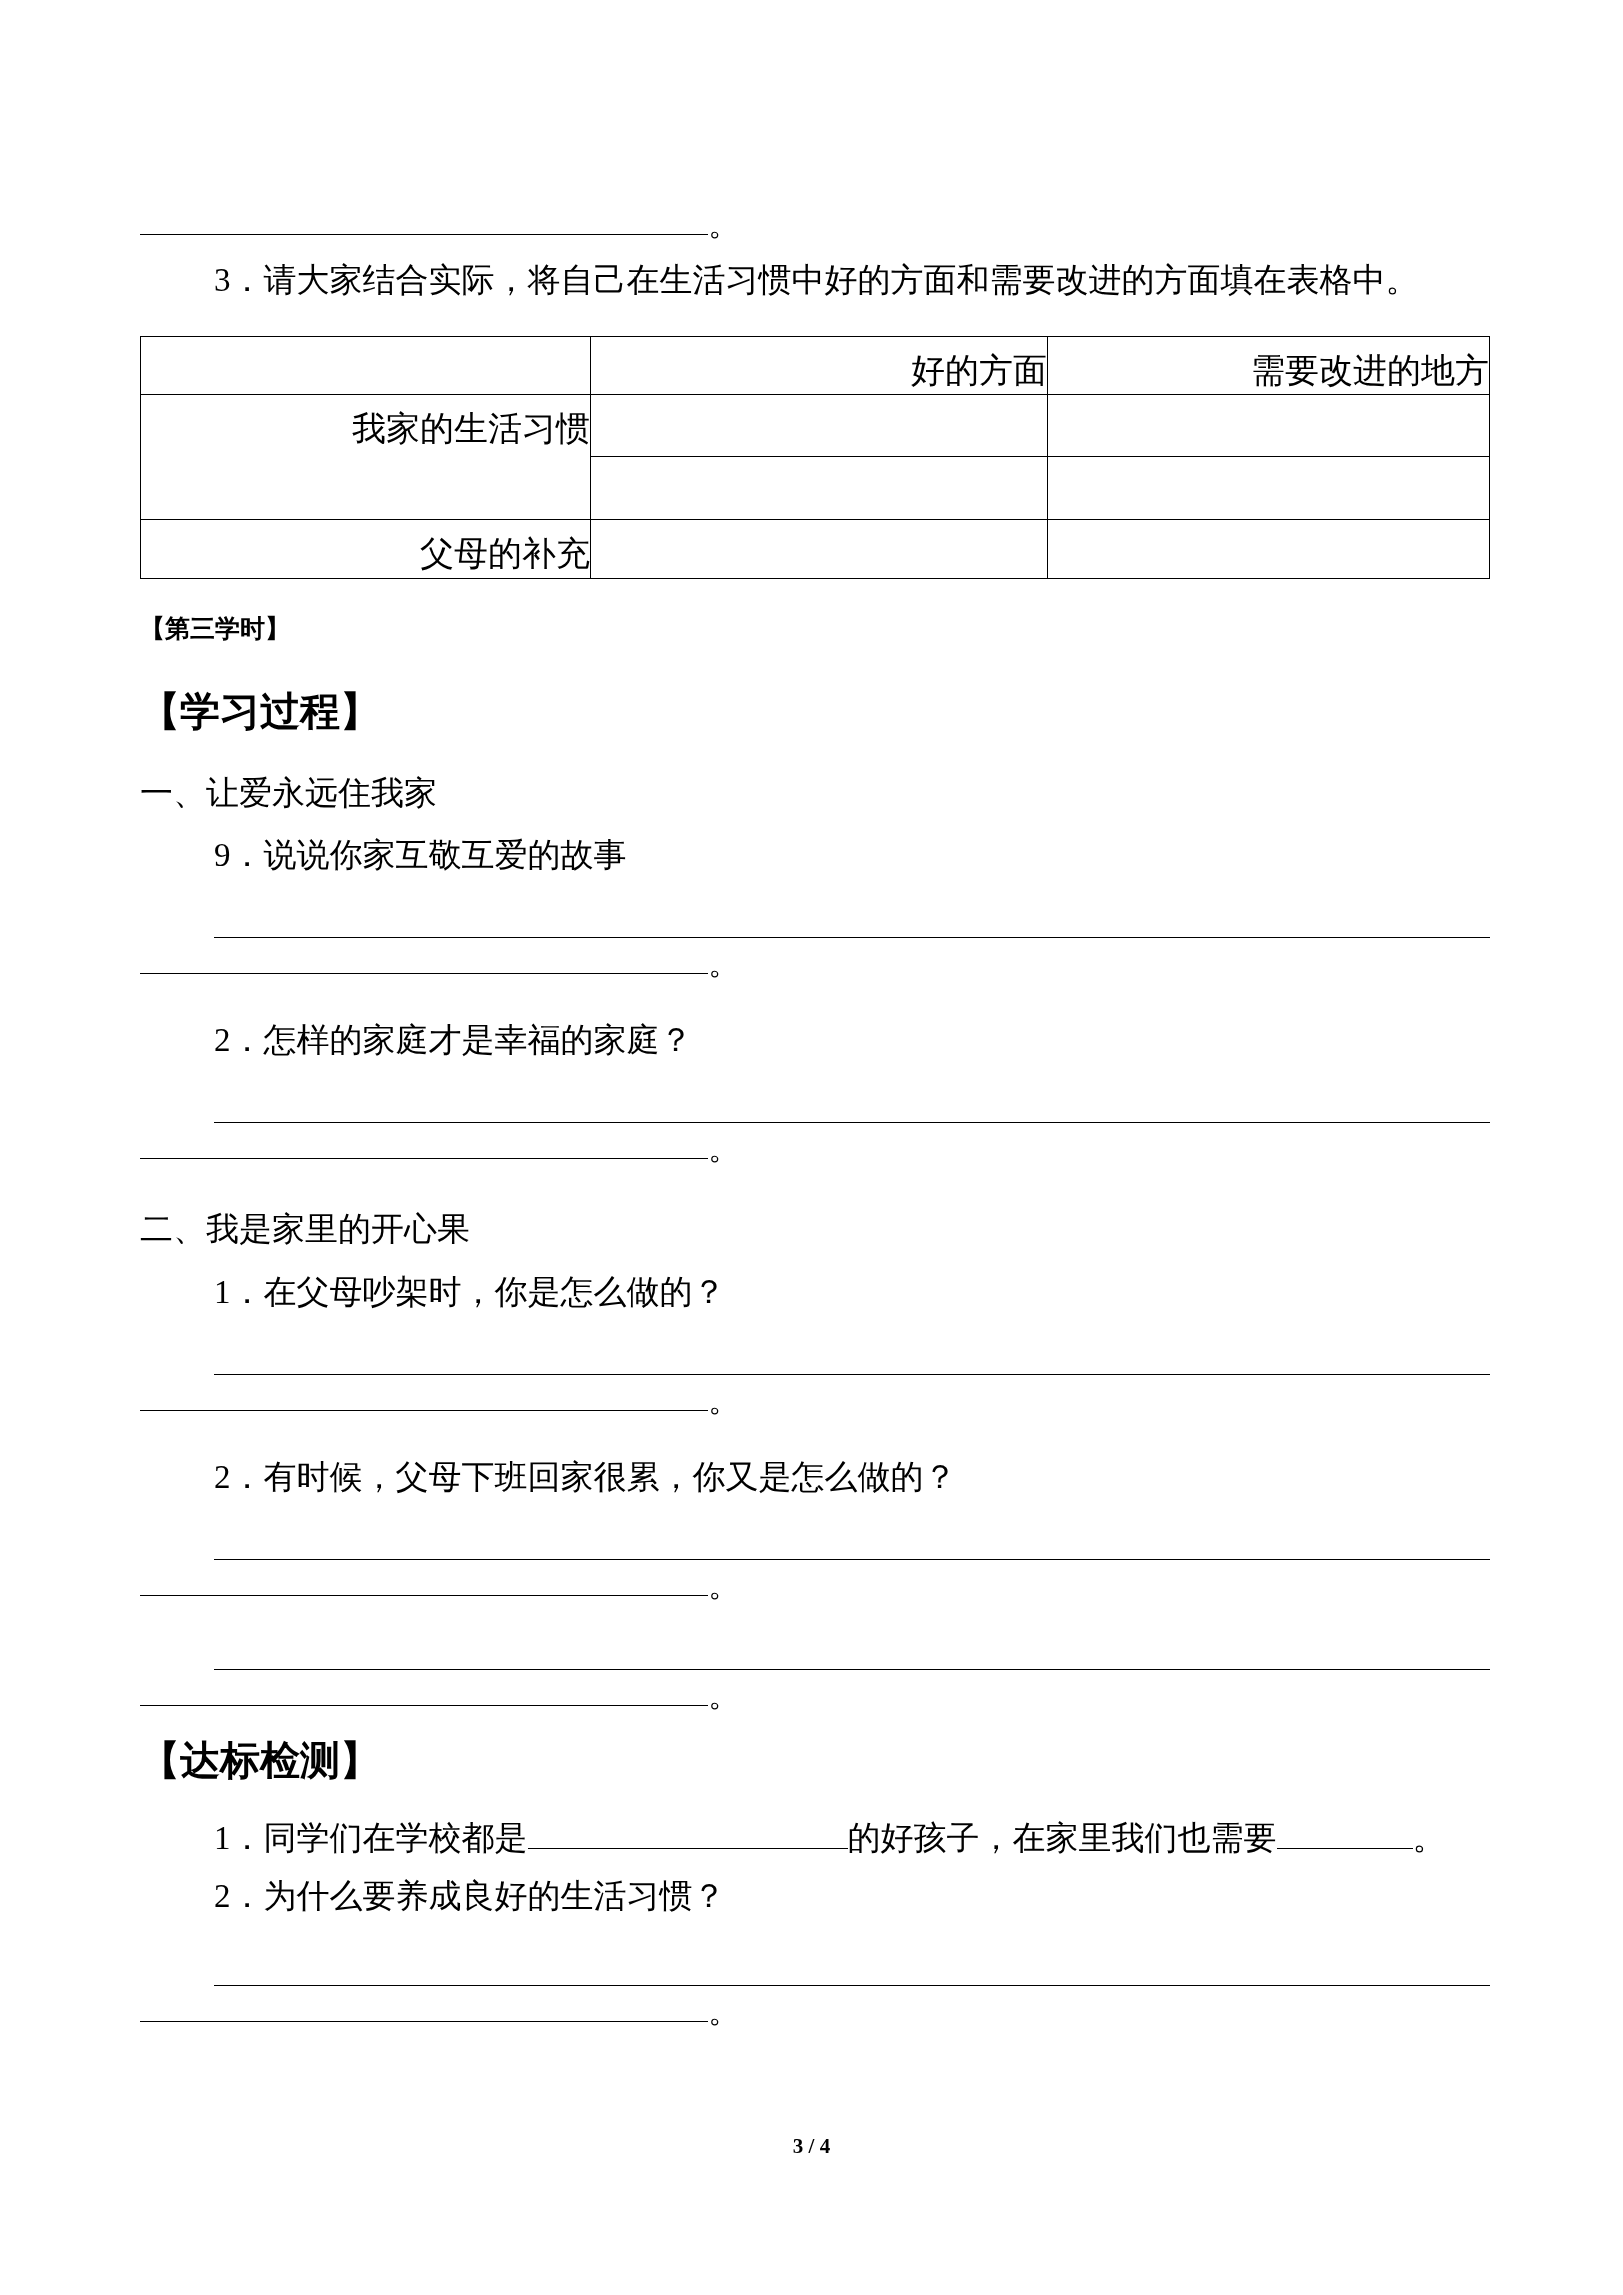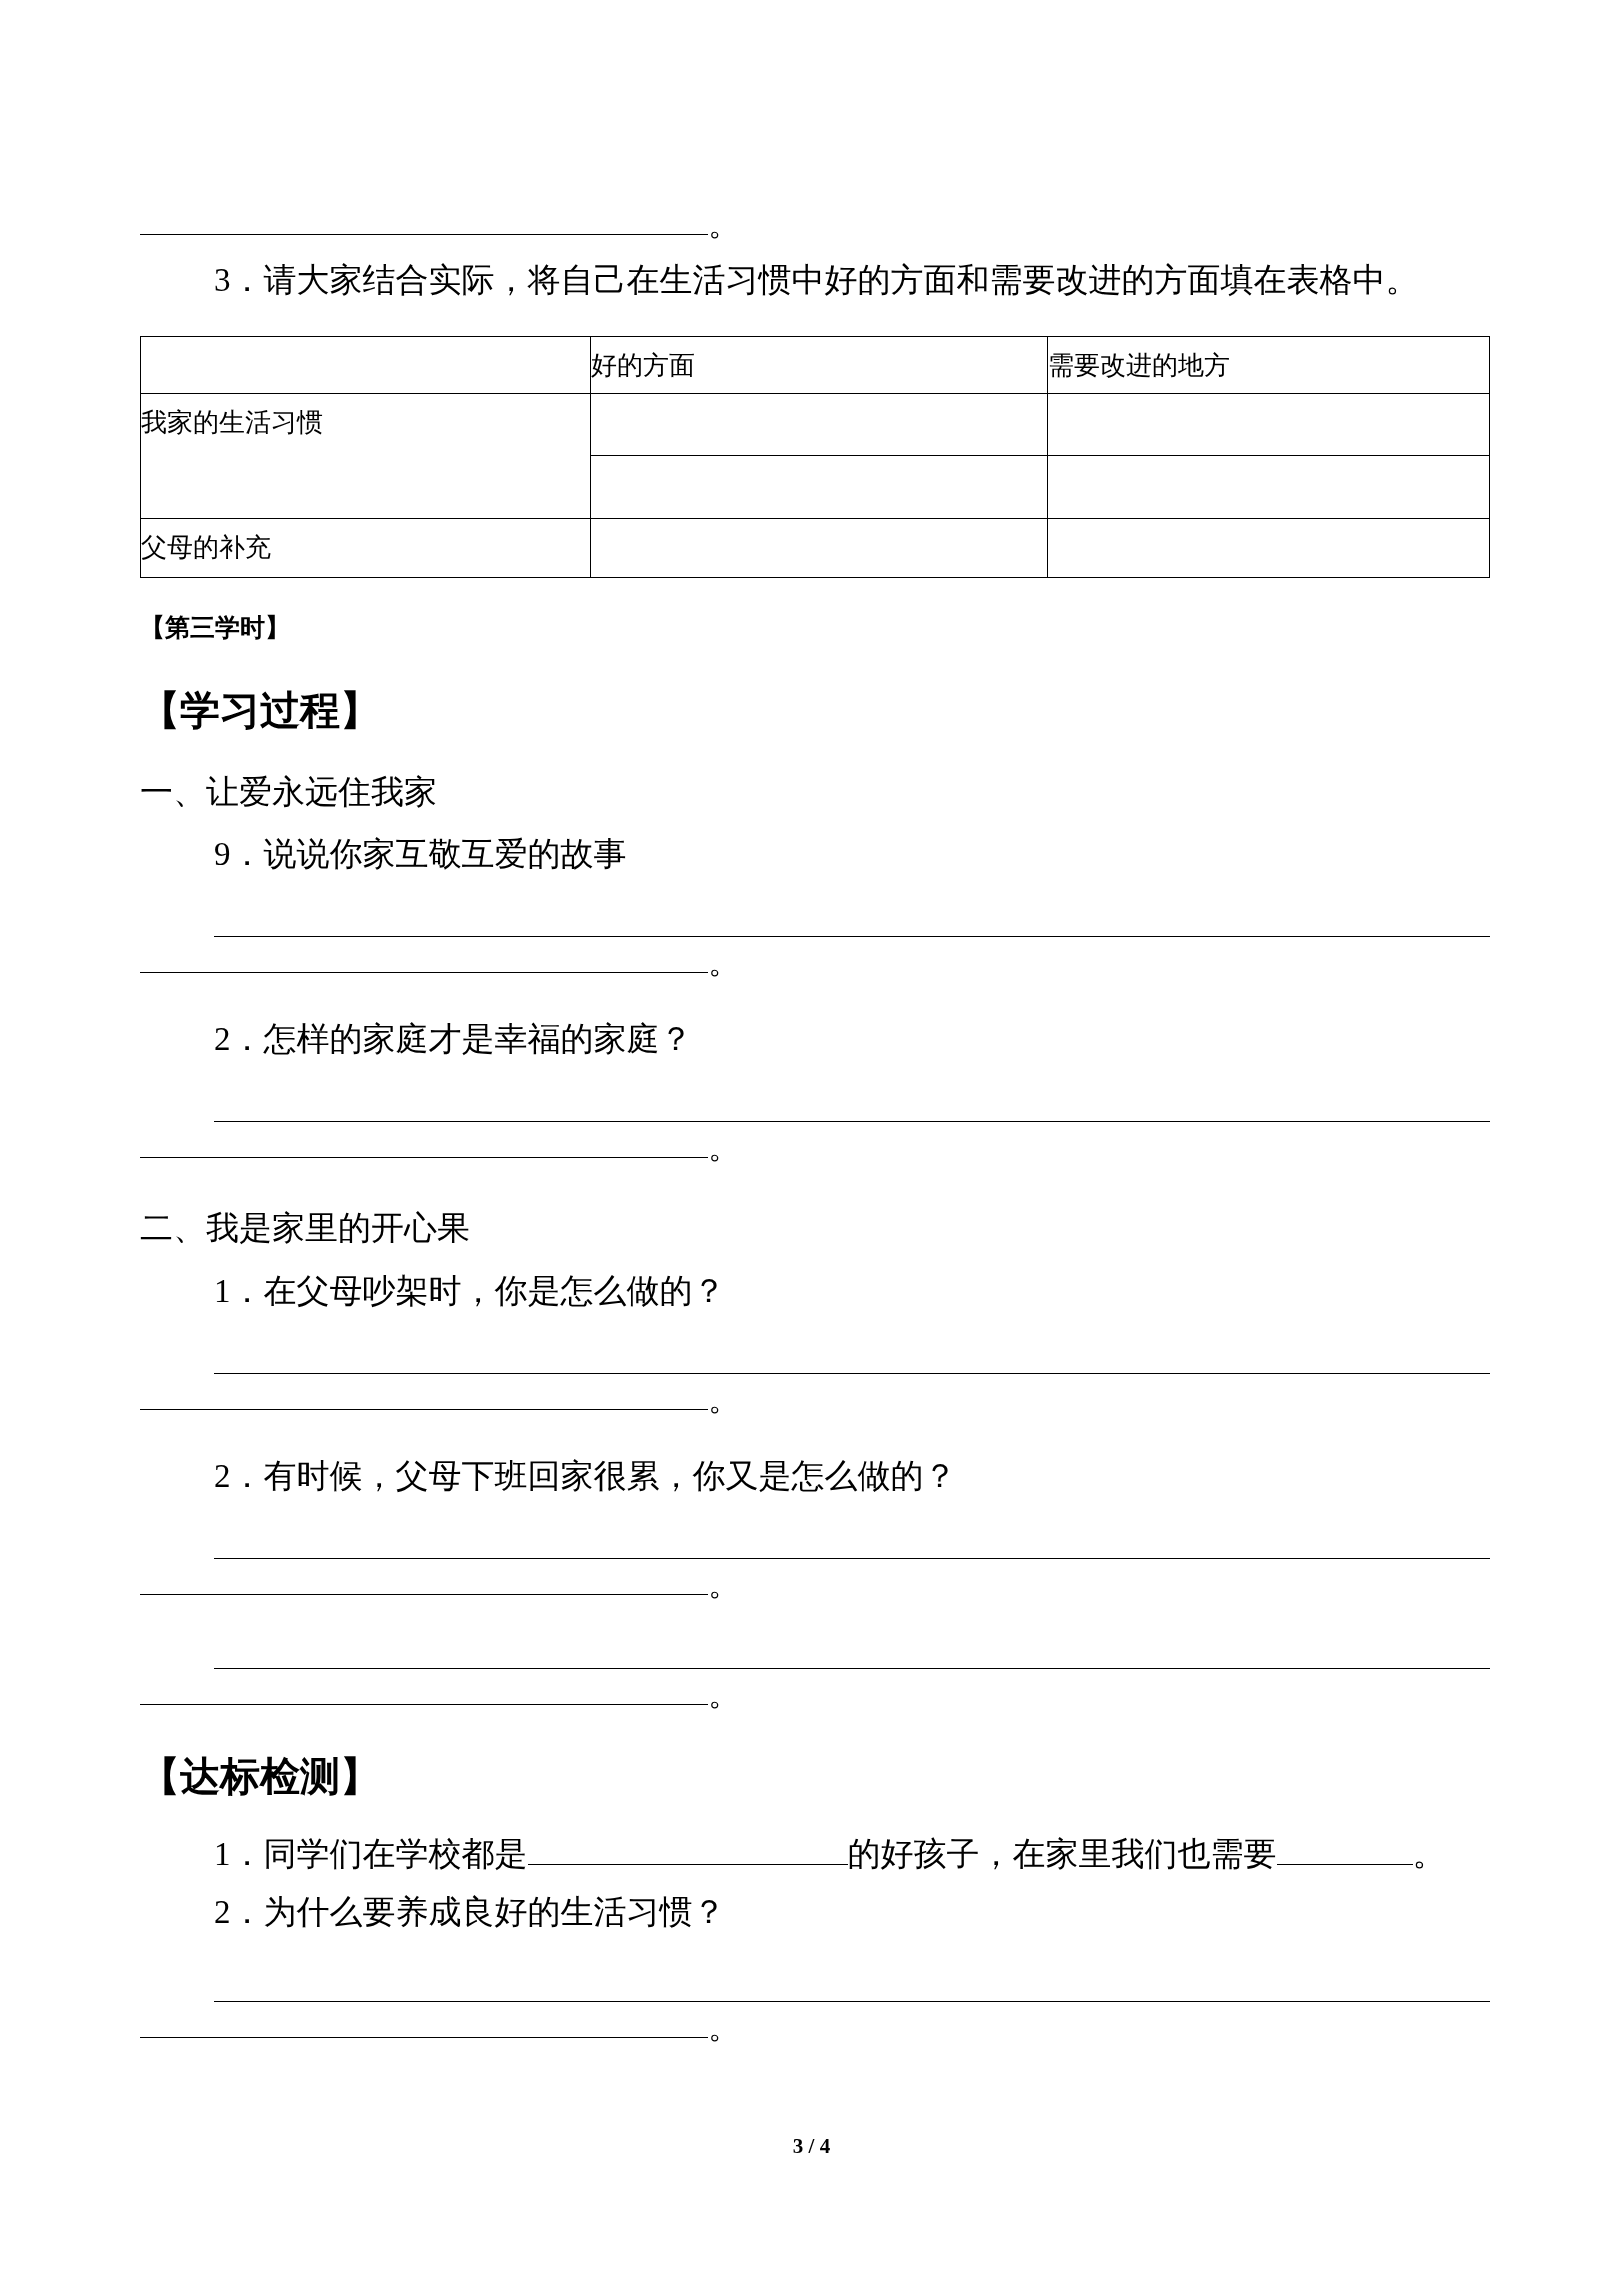--- a/index.html
+++ b/index.html
@@ -25,22 +25,22 @@
     height: 48px;
     margin: 10.2px 0 0 74px;
     width: 1276px;
     border-bottom: 1.4px solid #000;
   }
 
   
   table.grid { border-collapse: collapse; table-layout: fixed; width: 1350px; margin-top: 31px; }
   .grid td {
     border: 1.4px solid #000;
-    font-size: 26px;
-    text-align: left;
+    font-size: 34px;
+    text-align: right;
     vertical-align: top;
     padding-top: 11px;
     font-weight: normal;
   }
   .grid tr.r-head { height: 57px; }
   .grid tr.r1 { height: 62px; }
   .grid tr.r2 { height: 63px; }
   .grid tr.r3 { height: 59px; margin-top: 30px; }
 
   
@@ -124,21 +124,21 @@
   <div class="longline"></div>
   <div class="blank-short"><span class="uline w-short"></span><span>。</span></div>
 
   <p class="body-text indent q-next">2．有时候，父母下班回家很累，你又是怎么做的？</p>
   <div class="longline"></div>
   <div class="blank-short"><span class="uline w-short"></span><span>。</span></div>
 
   <div class="longline"></div>
   <div class="blank-short"><span class="uline w-short"></span><span>。</span></div>
 
-  <h2 class="h-big" style="margin-top:31px">【达标检测】</h2>
+  <h2 class="h-big" style="margin-top:14px">【达标检测】</h2>
 
   <p class="body-text indent check-q1"><span>1．同学们在学校都是</span><span class="fill fill-1"></span><span>的好孩子，在家里我们也需要</span><span class="fill fill-2"></span><span>。</span></p>
 
   <p class="body-text indent check-q2">2．为什么要养成良好的生活习惯？</p>
   <div class="longline" style="margin-top:17px"></div>
   <div class="blank-short"><span class="uline w-short"></span><span>。</span></div>
 
   <div class="footer">3 / 4</div>
 
 </div>

